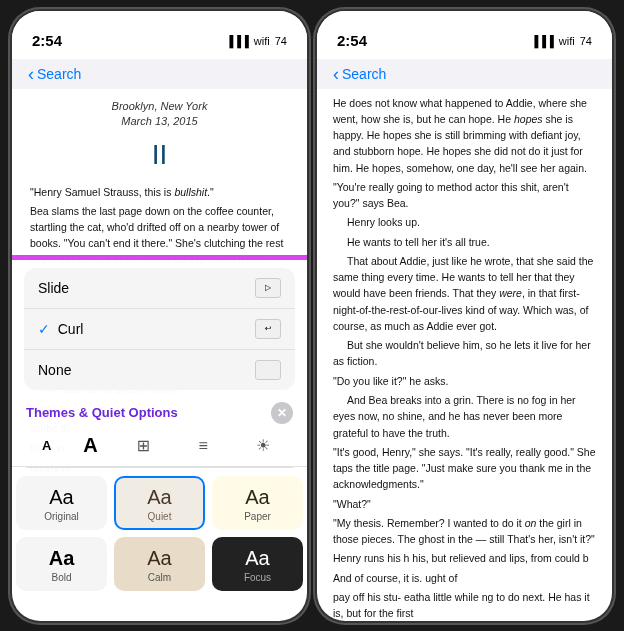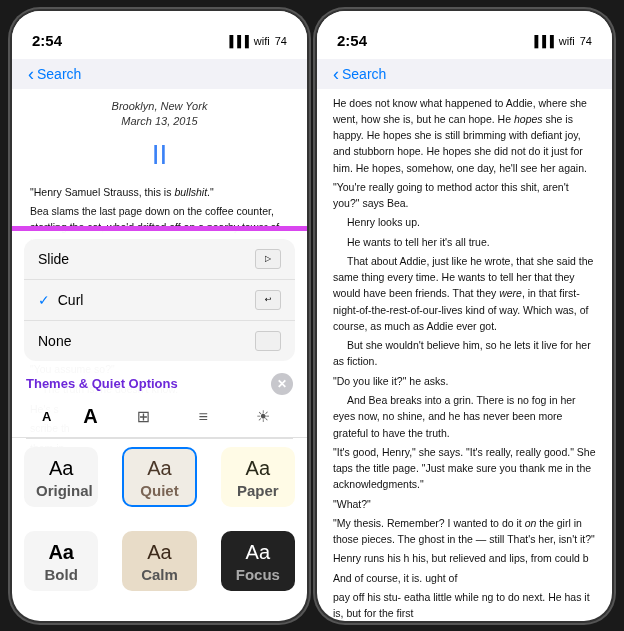--- a/index.html
+++ b/index.html
@@ -113,21 +113,21 @@
       font-style: italic;
       font-size: 11px;
       color: #333;
       line-height: 1.4;
       text-align: center;
     }
 
     .book-header .chapter {
       font-size: 28px;
       font-weight: 300;
-      color: #3b82f6;
+      color: #0c4a6e;
       margin: 4px 0;
       text-align: center;
     }
 
     .book-text p {
       margin-bottom: 4px;
       text-indent: 12px;
       font-size: 10.5px;
       line-height: 1.5;
     }
@@ -249,22 +249,22 @@
       align-items: center;
       justify-content: center;
       color: #555;
       font-size: 16px;
     }
 
     
     .theme-grid {
       display: grid;
       grid-template-columns: repeat(3, 1fr);
-      gap: 24px;
-      padding: 8px 12px 10px;
+      gap: 7px;
+      padding: 8px 4px 10px;
     }
 
     .theme-card {
       border-radius: 10px;
       overflow: hidden;
       border: 2px solid transparent;
       position: relative;
     }
 
     .theme-card.selected {
@@ -276,23 +276,22 @@
       text-align: center;
     }
 
     .theme-card .aa-label {
       font-size: 20px;
       font-weight: 500;
       margin-bottom: 2px;
     }
 
     .theme-card .theme-name {
-      font-size: 15px;
+      font-size: 10px;
       color: #555;
-      font-weight: bold;
     }
 
     
     .theme-original { background: #f5f5f5; }
     .theme-original .aa-label { color: #000; }
 
     
     .theme-quiet { background: #f0ece4; }
     .theme-quiet .aa-label { color: #4a3728; }
     .theme-quiet .theme-name { color: #7a6555; }

